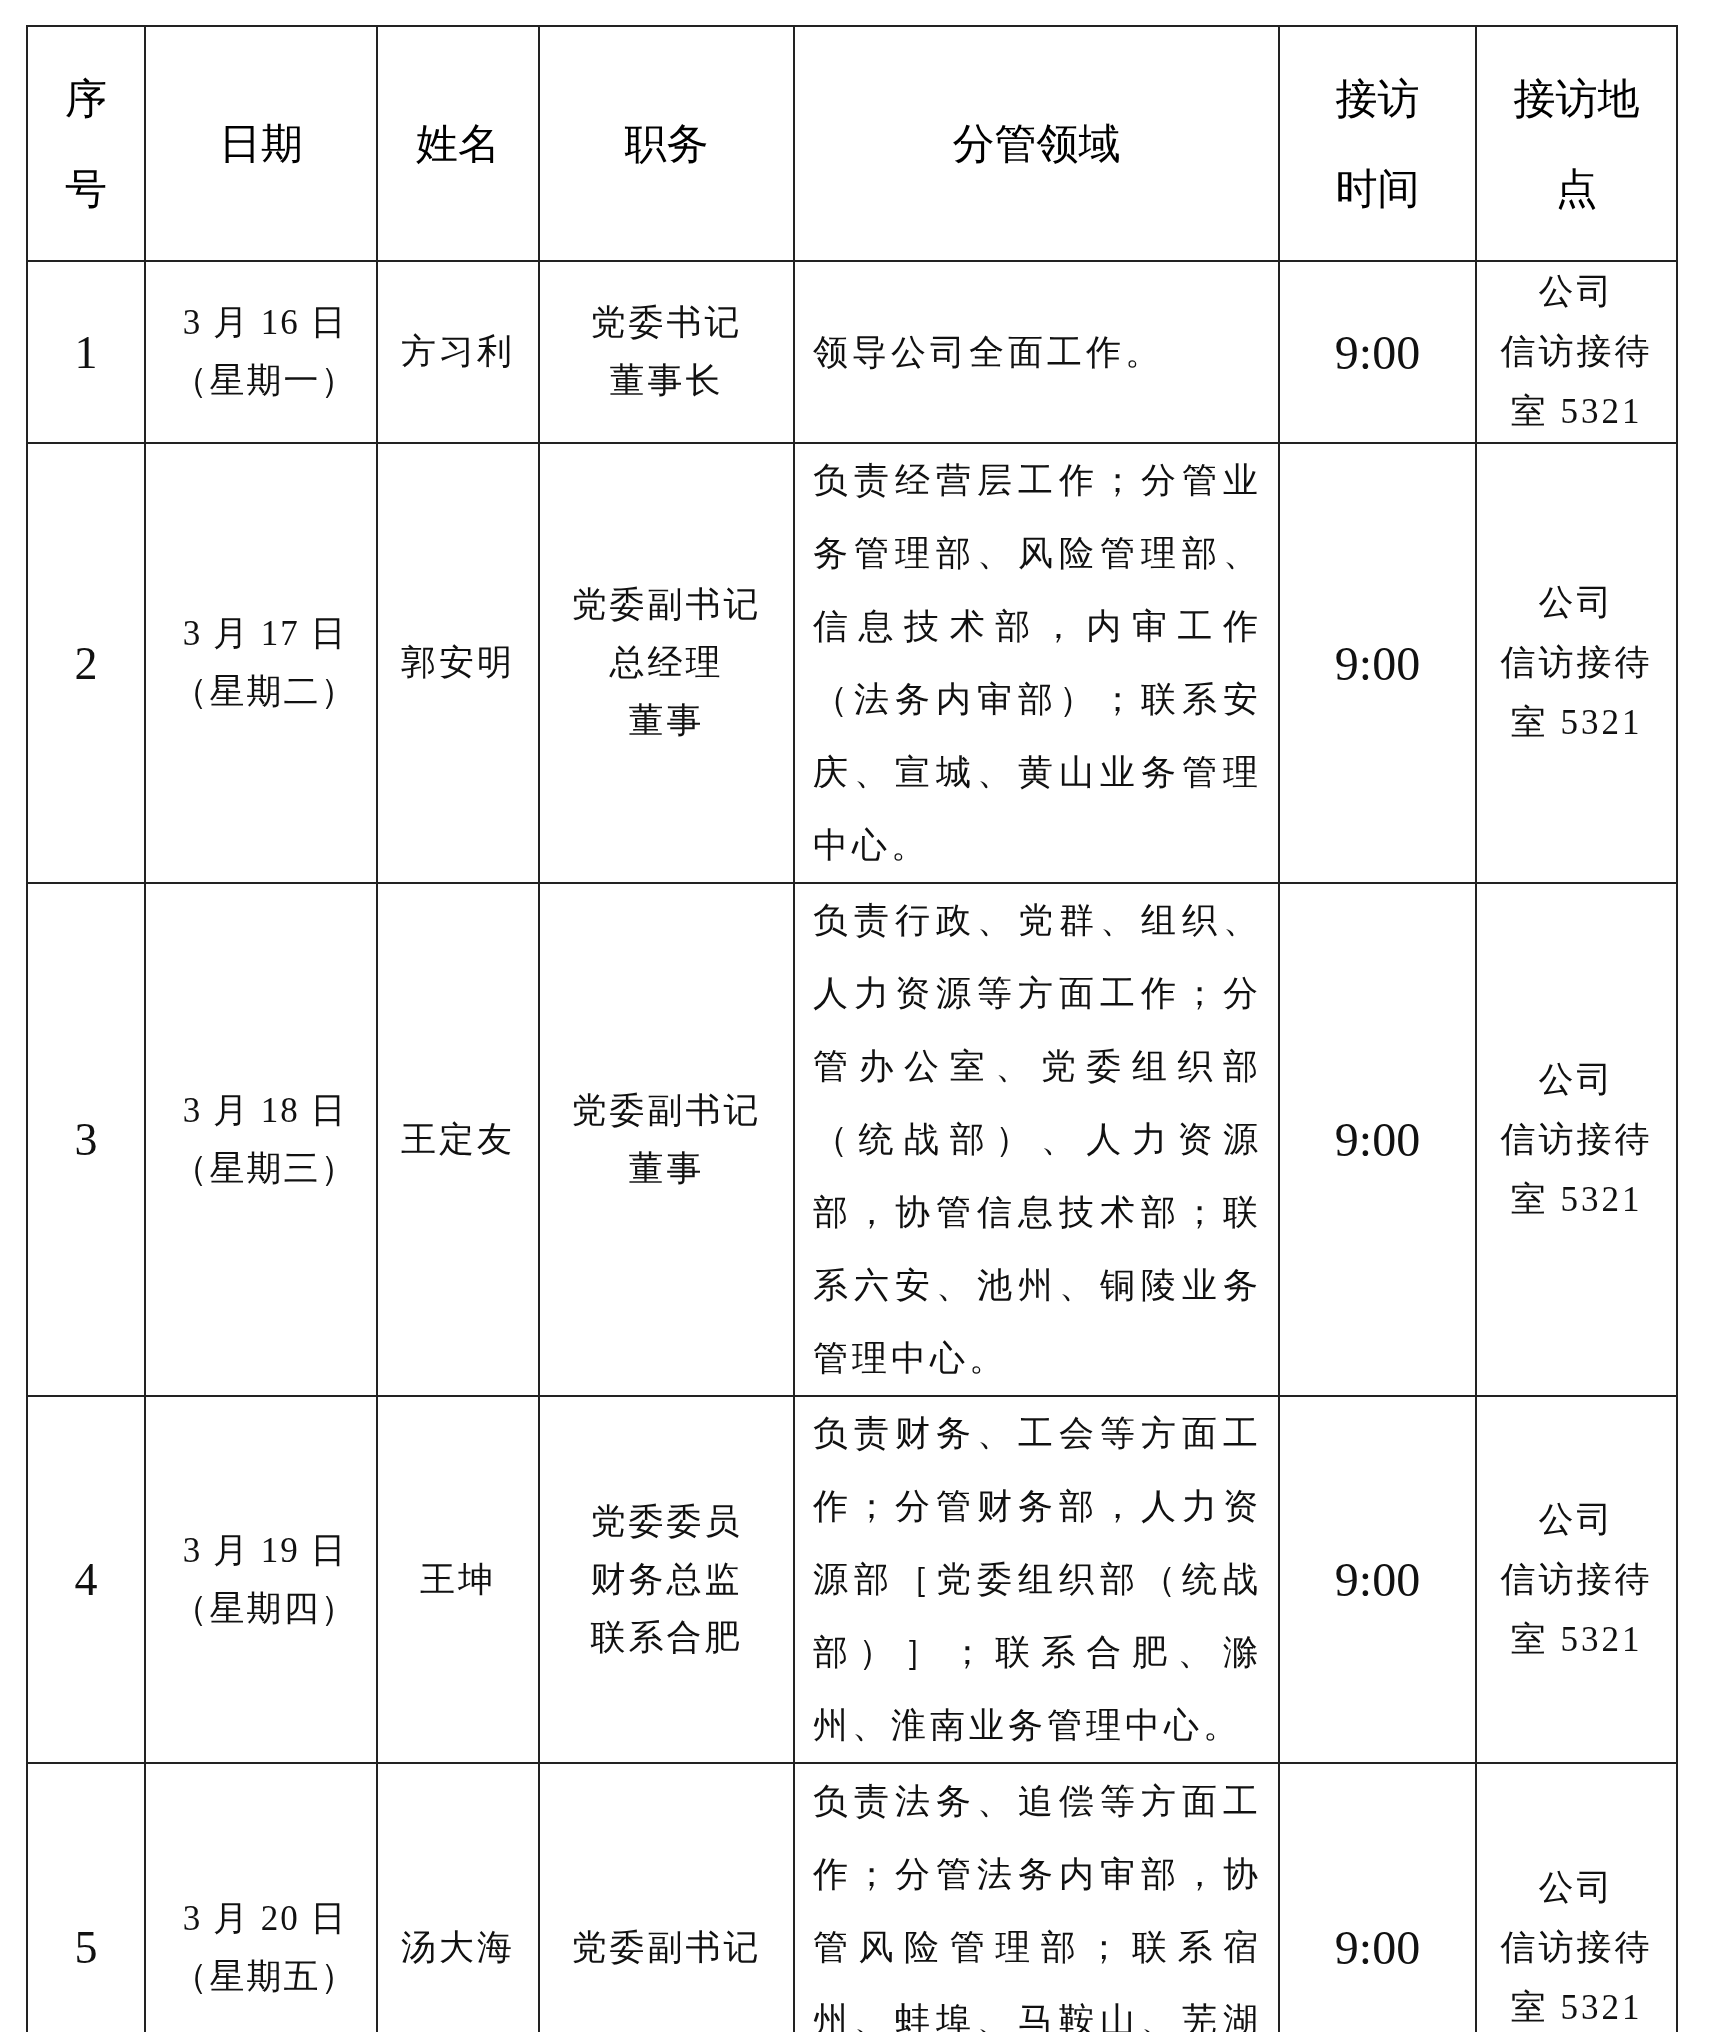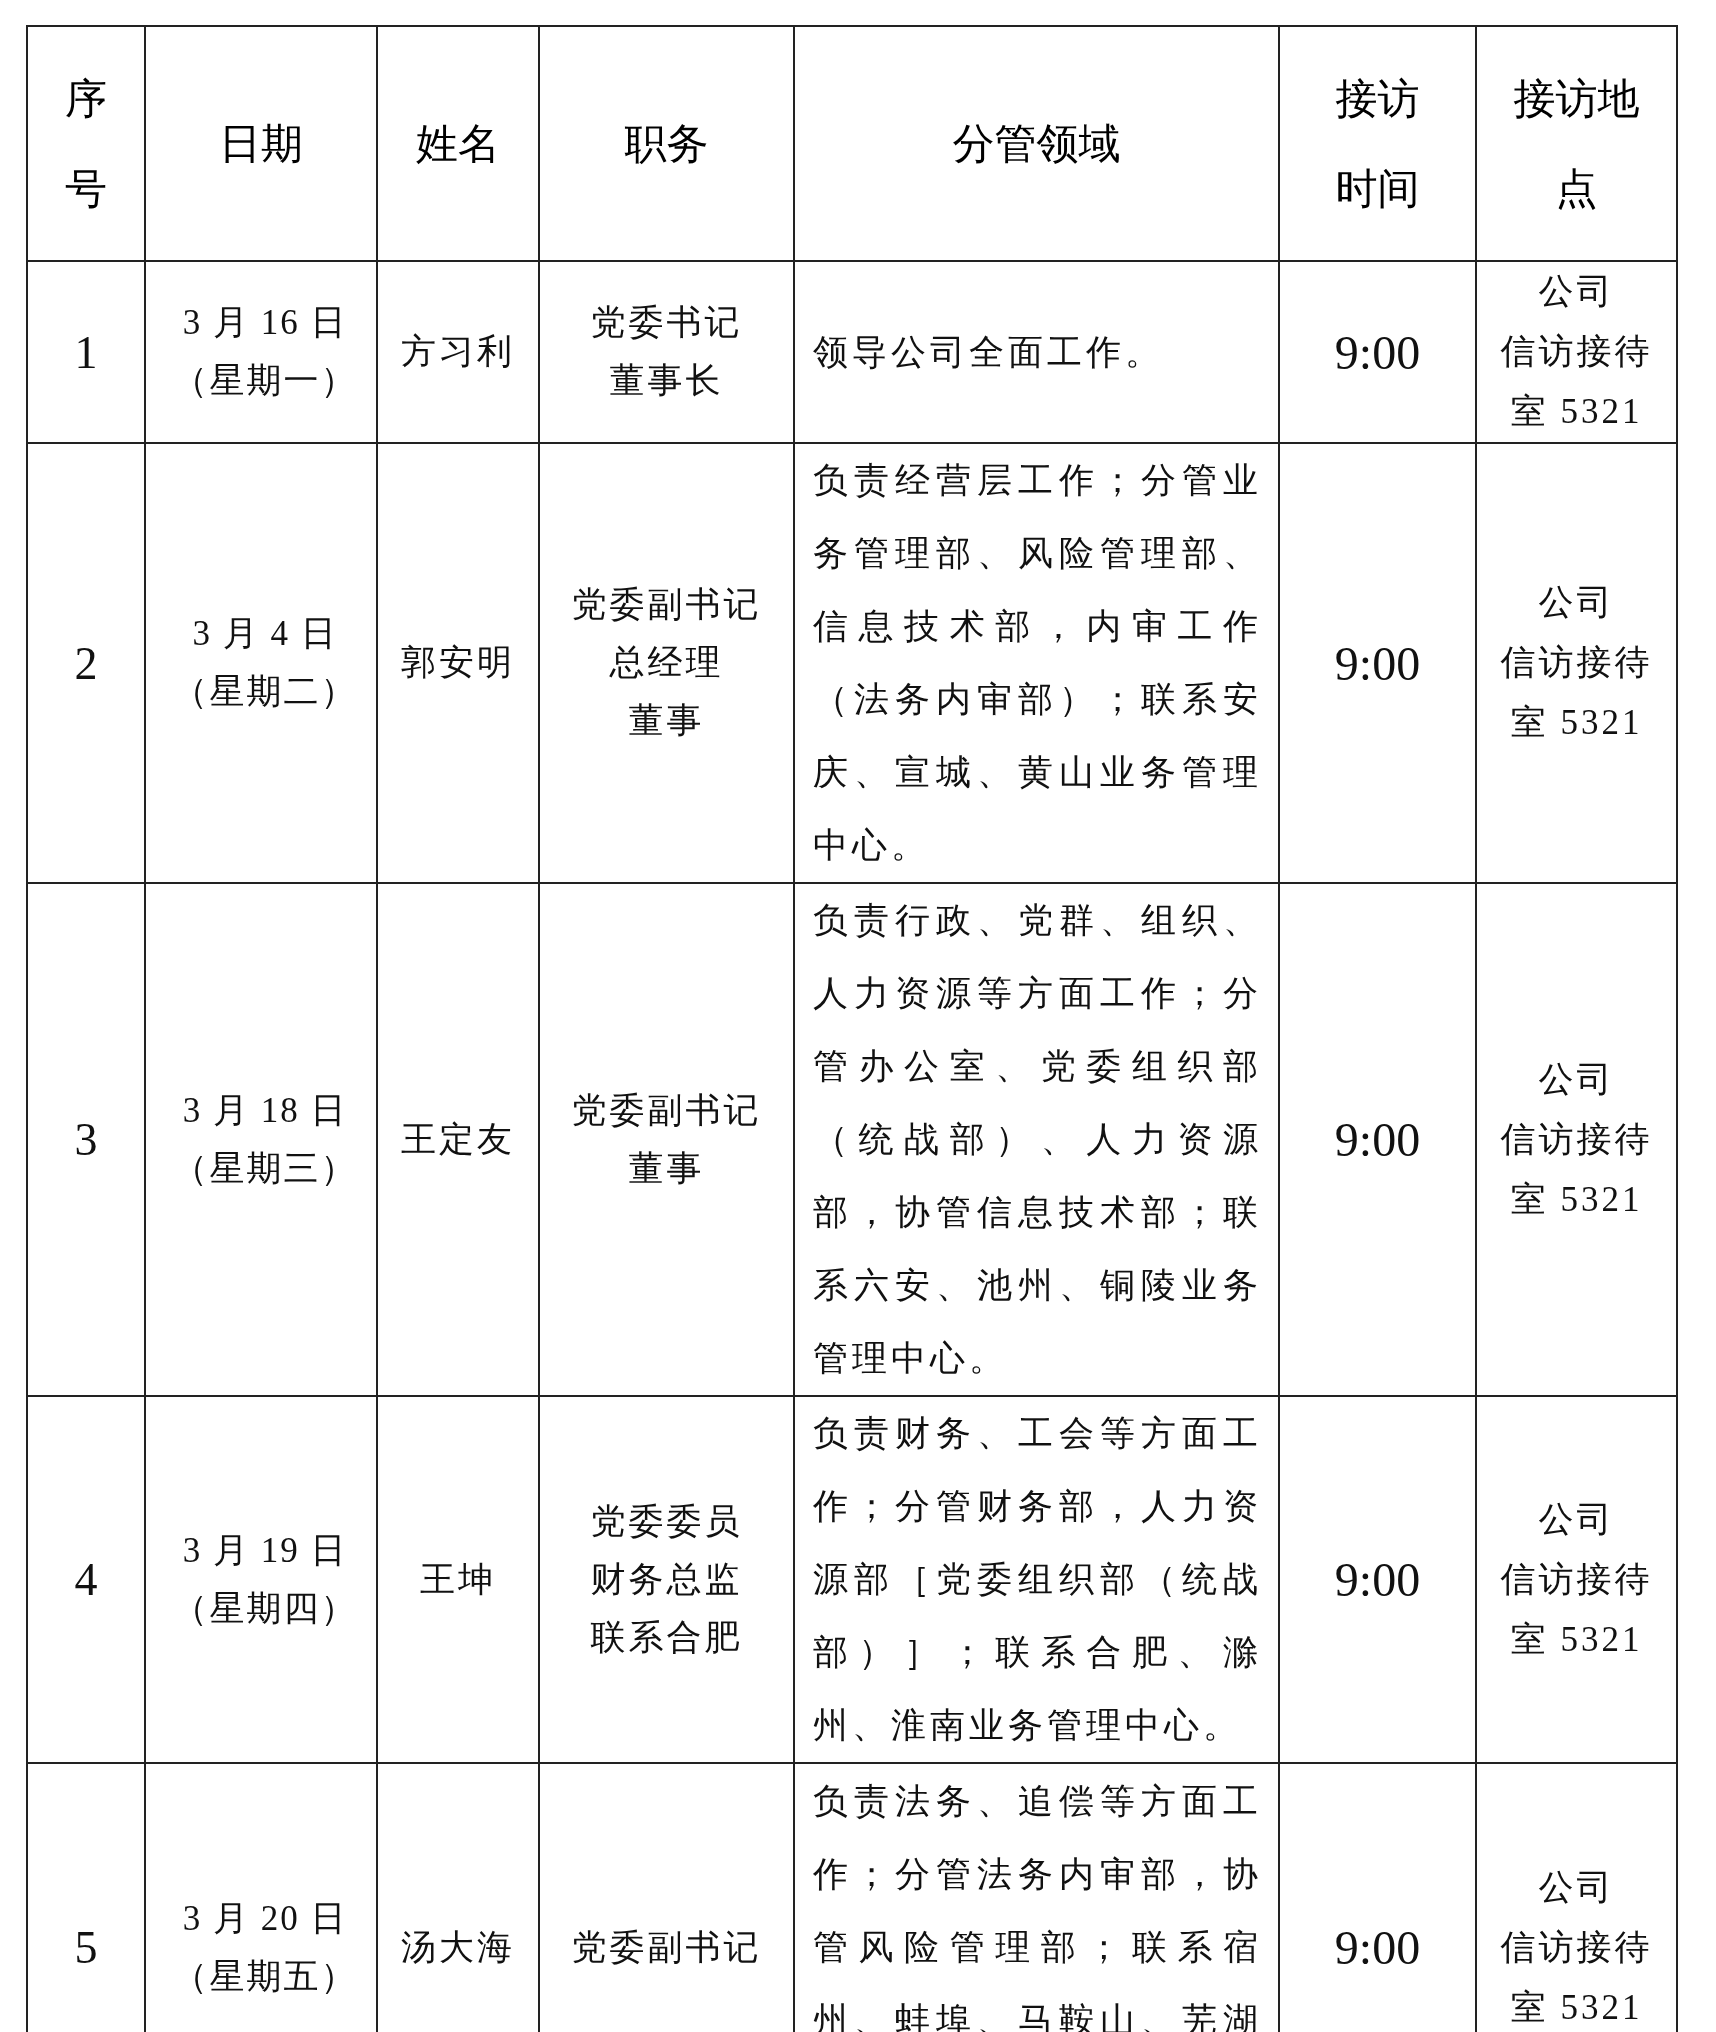--- a/index.html
+++ b/index.html
@@ -74,21 +74,21 @@
       <td class="loc">
         <span>公司</span>
         <span>信访接待</span>
         <span>室 5321</span>
       </td>
     </tr>
 
     <tr style="height:369px">
       <td class="idx">2</td>
       <td class="date">
-        <span>3 月 4 日</span>
+        <span>3 月 17 日</span>
         <span>（星期二）</span>
       </td>
       <td class="lines">
           <span>郭安明</span>
         </td>
       <td class="lines">
         <span>党委副书记</span>
         <span>总经理</span>
         <span>董事</span>
       </td>

